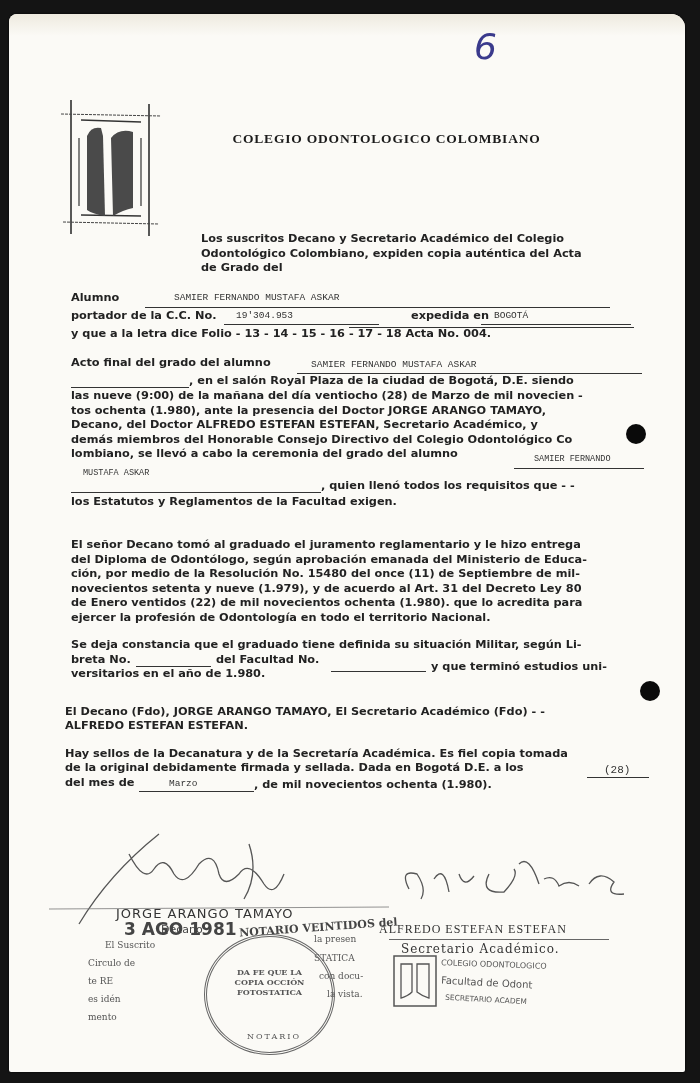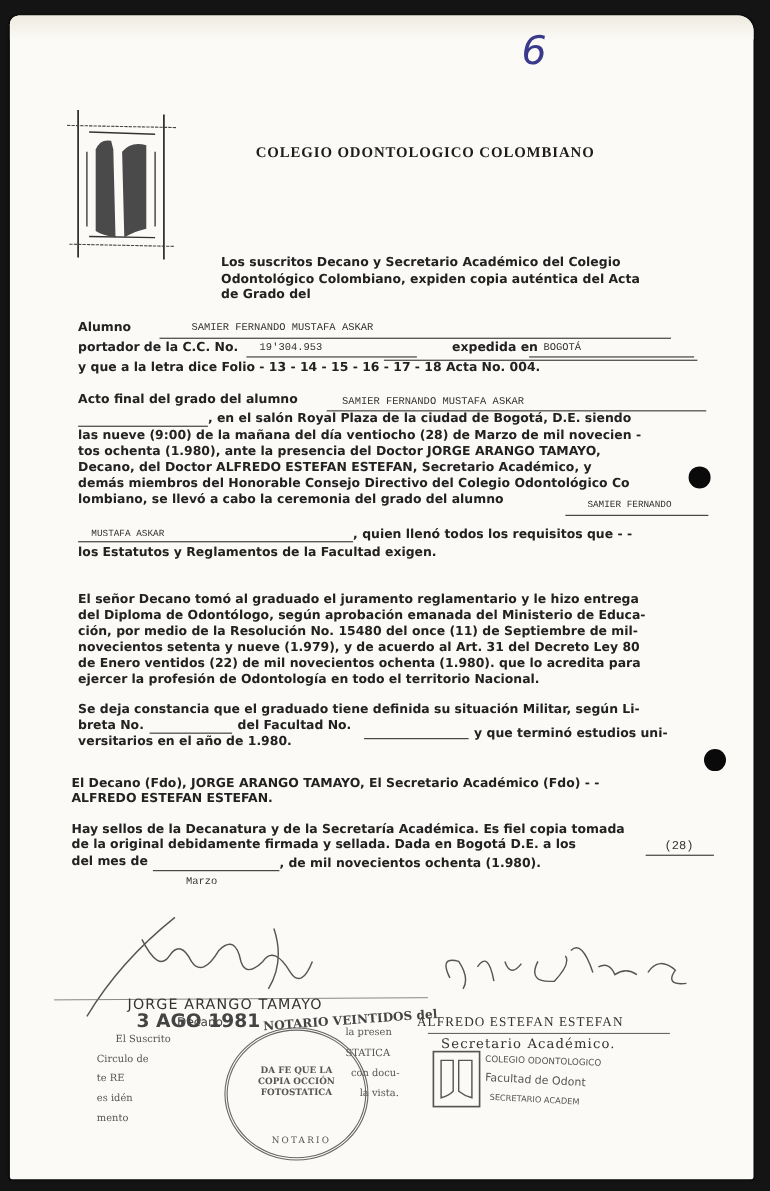--- a/index.html
+++ b/index.html
@@ -68,21 +68,21 @@
   <div class="abs txt" style="left:180px; top:360px;">, en el salón Royal Plaza de la ciudad de Bogotá, D.E. siendo</div>
   <div class="abs txt" style="left:62px; top:375px;">
     <div>las nueve (9:00) de la mañana del día ventiocho (28) de Marzo de mil novecien -</div>
     <div>tos ochenta (1.980), ante la presencia del Doctor JORGE ARANGO TAMAYO,</div>
     <div>Decano, del Doctor ALFREDO ESTEFAN ESTEFAN, Secretario Académico, y</div>
     <div>demás miembros del Honorable Consejo Directivo del Colegio Odontológico Co</div>
     <div>lombiano, se llevó a cabo la ceremonia del grado del alumno</div>
   </div>
   <div class="abs fill" style="left:525px; top:440px; font-size:8.5px;">SAMIER FERNANDO</div>
   <div class="hline" style="left:505px; top:454px; width:130px;"></div>
-  <div class="abs fill" style="left:74px; top:454px; font-size:8.5px;margin-top:12px;">MUSTAFA ASKAR</div>
+  <div class="abs fill" style="left:74px; top:454px; font-size:8.5px;">MUSTAFA ASKAR</div>
   <div class="hline" style="left:62px; top:478px; width:250px;"></div>
   <div class="abs txt" style="left:312px; top:465px;">, quien llenó todos los requisitos que - -</div>
   <div class="abs txt" style="left:62px; top:481px;">los Estatutos y Reglamentos de la Facultad exigen.</div>
 
   <div class="abs txt" style="left:62px; top:524px;">
     <div>El señor Decano tomó al graduado el juramento reglamentario y le hizo entrega</div>
     <div>del Diploma de Odontólogo, según aprobación emanada del Ministerio de Educa-</div>
     <div>ción, por medio de la Resolución No. 15480 del once (11) de Septiembre de mil-</div>
     <div>novecientos setenta y nueve (1.979), y de acuerdo al Art. 31 del Decreto Ley 80</div>
     <div>de Enero ventidos (22) de mil novecientos ochenta (1.980). que lo acredita para</div>
@@ -98,21 +98,21 @@
   <div class="abs txt" style="left:62px; top:653px;">versitarios en el año de 1.980.</div>
 
   <div class="abs txt" style="left:56px; top:691px;">El Decano (Fdo), JORGE ARANGO TAMAYO, El Secretario Académico (Fdo) - -</div>
   <div class="abs txt" style="left:56px; top:705px;">ALFREDO ESTEFAN ESTEFAN.</div>
 
   <div class="abs txt" style="left:56px; top:733px;">Hay sellos de la Decanatura y de la Secretaría Académica. Es fiel copia tomada</div>
   <div class="abs txt" style="left:56px; top:747px;">de la original debidamente firmada y sellada. Dada en Bogotá D.E. a los</div>
   <div class="abs fill" style="left:595px; top:750px; font-size:11px;">(28)</div>
   <div class="hline" style="left:578px; top:763px; width:62px;"></div>
   <div class="abs txt" style="left:56px; top:762px;">del mes de</div>
-  <div class="abs fill" style="left:160px; top:782px; text-transform:none;">Marzo</div>
+  <div class="abs fill" style="left:160px; top:764px; text-transform:none;">Marzo</div>
   <div class="hline" style="left:130px; top:777px; width:115px;"></div>
   <div class="abs txt" style="left:245px; top:764px;">, de mil novecientos ochenta (1.980).</div>
 
   <svg class="abs" style="left:40px; top:800px;" width="620" height="120">
     <path d="M30 110 Q60 60 110 20 M80 40 Q95 70 105 55 Q115 40 125 60 Q135 75 150 50 Q165 35 170 60 Q175 75 190 60 Q200 45 215 70 Q225 85 235 60 M200 30 Q210 60 195 85" fill="none" stroke="#555" stroke-width="1.3"></path>
     <path d="M360 75 Q350 55 368 60 Q378 75 372 85 M385 65 Q395 50 400 78 M410 60 Q415 75 425 62 M440 60 Q430 80 455 78 Q470 62 465 55 M470 50 Q480 40 490 70 M495 65 Q505 60 510 72 Q520 65 530 72 M540 70 Q550 55 565 68 Q555 82 575 80" fill="none" stroke="#555" stroke-width="1.3"></path>
     <line x1="0" y1="95" x2="340" y2="93" stroke="#777" stroke-width="0.8"></line>
   </svg>
 
   <div class="abs" style="left:107px; top:892px; font-family:'DejaVu Sans', sans-serif; font-size:13px; letter-spacing:1px; color:#333;">JORGE ARANGO TAMAYO</div>

